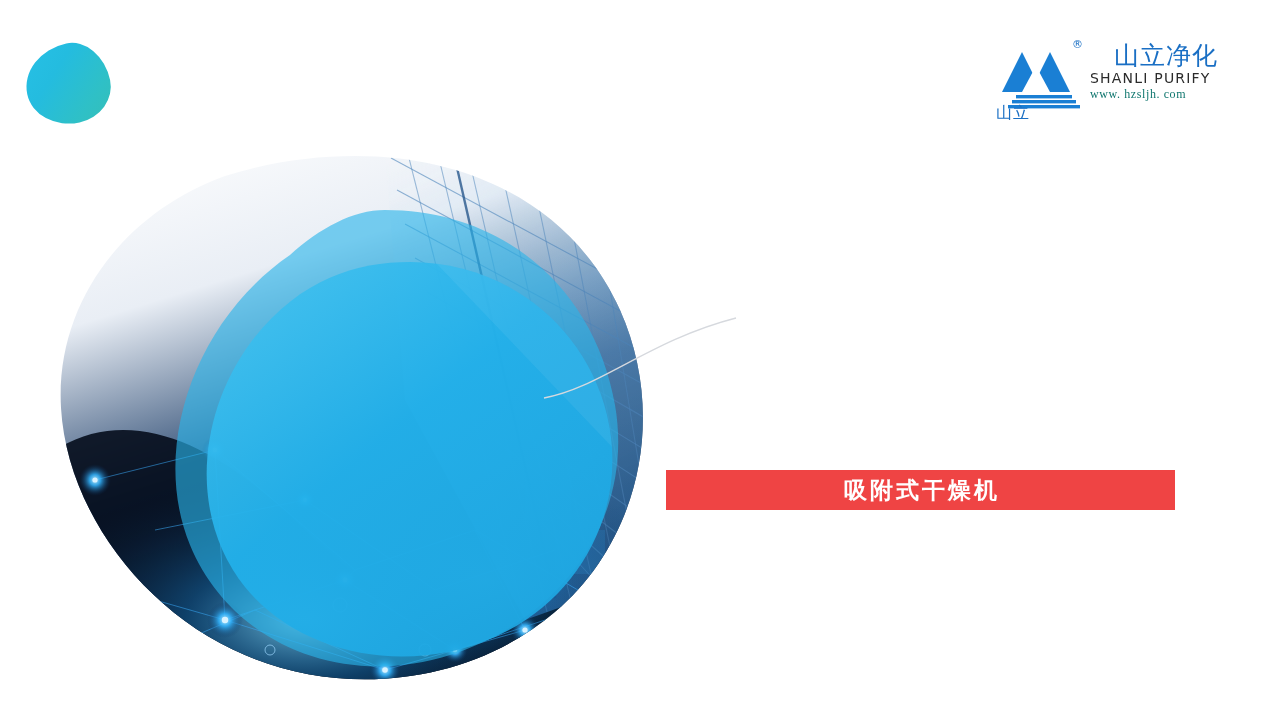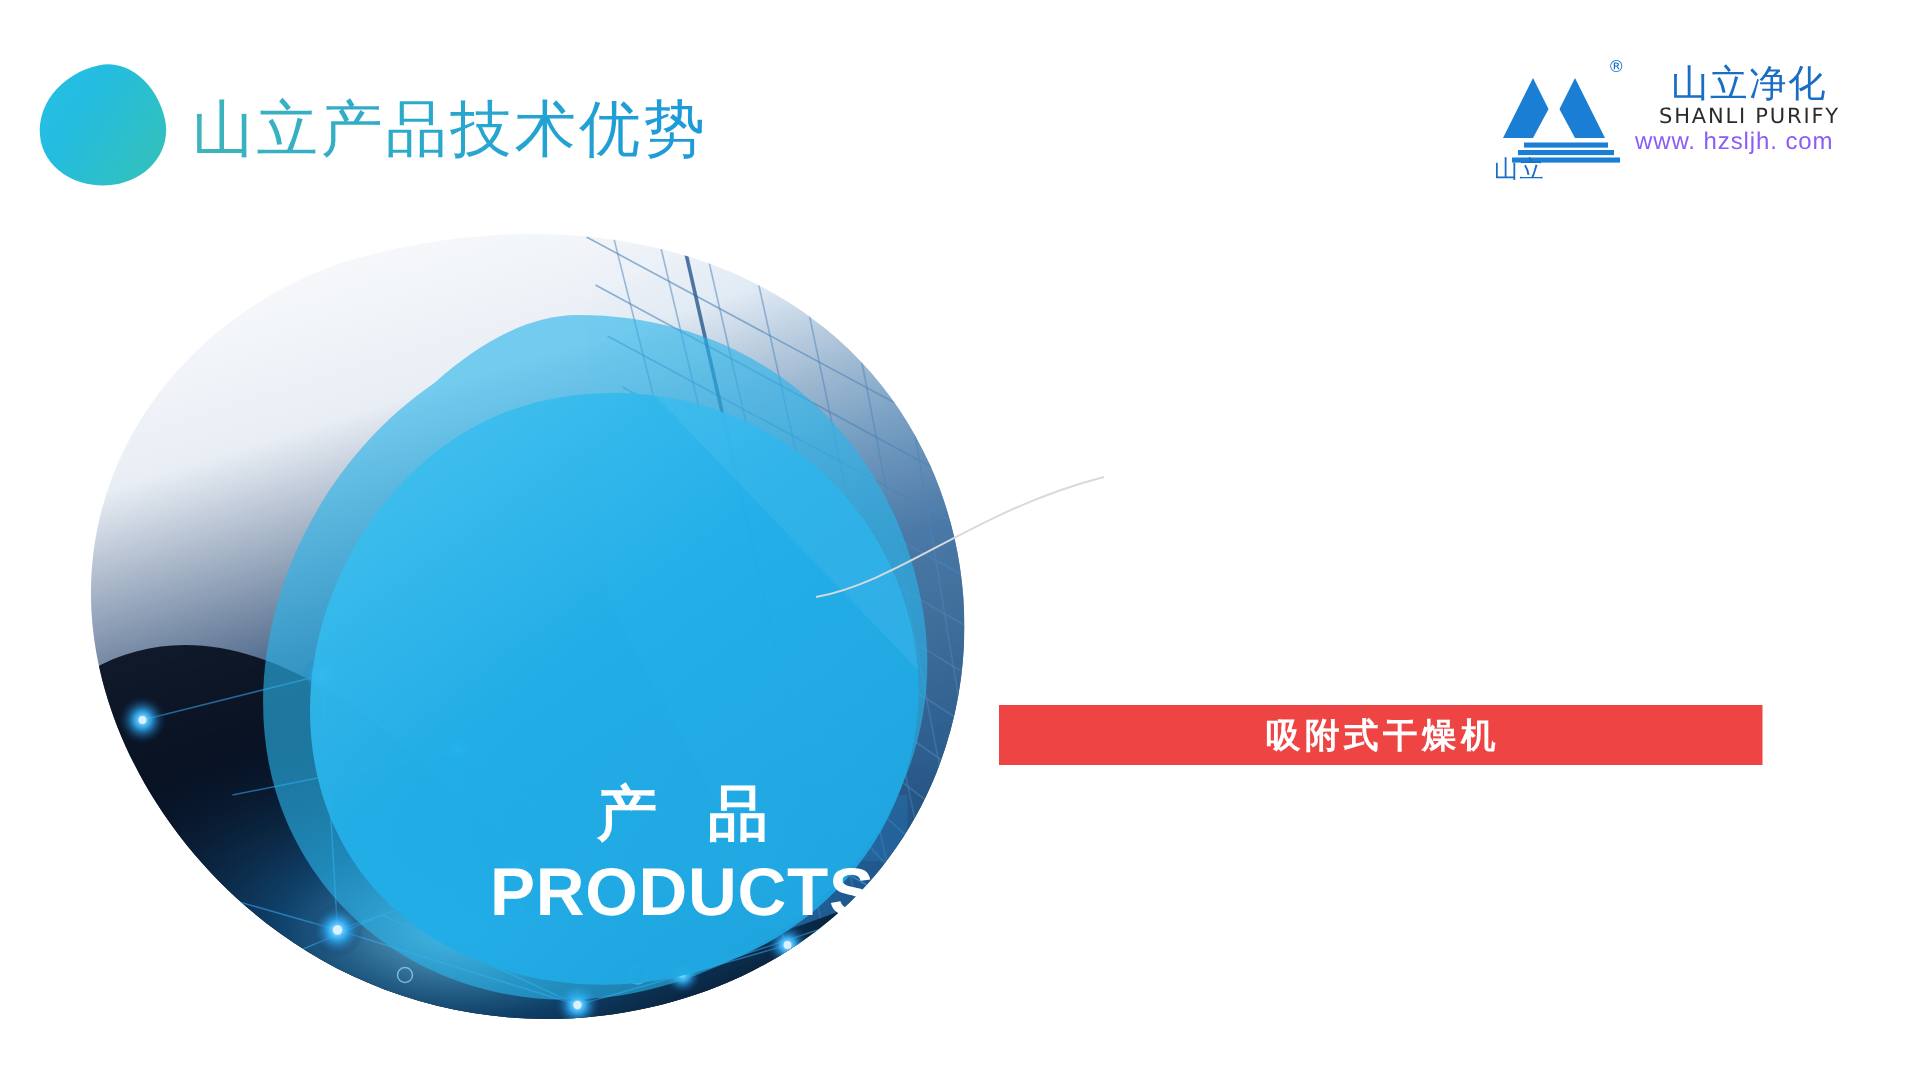--- a/index.html
+++ b/index.html
@@ -99,27 +99,26 @@
     white-space: nowrap;
     margin-left: 24px;
   }
   .logo-en {
     font-size: 14px;
     line-height: 17px;
     color: #2b2b2b;
     font-family: "DejaVu Sans", sans-serif;
     letter-spacing: 1.2px;
     white-space: nowrap;
-    margin-left: 16px;
   }
   .logo-url {
-    font-size: 16px;
+    font-size: 12px;
     line-height: 15px;
-    color: #8b5cf6;
-    font-family: Liberation Sans, sans-serif;
+    color: #0f766e;
+    font-family: Liberation Serif, serif;
     letter-spacing: 0.6px;
     white-space: nowrap;
   }
 
   
   .graphic {
     position: absolute;
     left: 55px;
     top: 150px;
     width: 610px;
@@ -196,21 +195,20 @@
     pointer-events: none;
   }
 </style>
 </head>
 <body>
 
 <div class="slide">
 
   <div class="header">
     <div class="header-blob"></div>
-    <div class="header-title">山立产品技术优势</div>
 
     <div class="logo">
       <div class="logo-mark">
         <svg width="86" height="70" viewBox="0 0 86 70">
           <polygon points="8,52 28,12 48,52" fill="#1a7fd4"></polygon>
           <polygon points="36,52 56,12 76,52" fill="#1a7fd4"></polygon>
           <polygon points="28,52 42,26 56,52" fill="#ffffff"></polygon>
           <rect x="22" y="55" width="56" height="3.4" fill="#1a7fd4"></rect>
           <rect x="18" y="60" width="64" height="3.4" fill="#1a7fd4"></rect>
           <rect x="14" y="65" width="72" height="3.4" fill="#1a7fd4"></rect>
@@ -345,24 +343,20 @@
       <g clip-path="url(#outerBlob)">
         <path d="M330,60 C450,60 540,140 560,255 C580,370 505,470 395,505 C285,540 175,492 135,395 C95,298 140,170 235,105 C265,78 298,60 330,60 Z" fill="#2ab4ea" opacity="0.62"></path>
       </g>
 
       <path d="M355,112 C450,112 530,175 552,265 C574,356 527,448 440,487 C352,526 245,505 190,437 C136,370 140,268 196,192 C243,130 300,112 355,112 Z" fill="url(#cyanGrad)" opacity="0.93"></path>
       <g clip-path="url(#innerBlob)">
         <path d="M380,112 L560,300 L560,112 Z" fill="#ffffff" opacity="0.06"></path>
       </g>
     </svg>
 
-    <div class="graphic-label">
-      <div class="label-cn">产 品</div>
-      <div class="label-en">PRODUCTS</div>
-    </div>
   </div>
 
   <svg class="connector" viewBox="0 0 200 130">
     <path d="M4,118 C60,108 110,60 196,38" stroke="#d6d9de" stroke-width="1.3" fill="none"></path>
   </svg>
 
 
   <div class="cta">
     <span class="cta-label">吸附式干燥机</span>
   </div>

